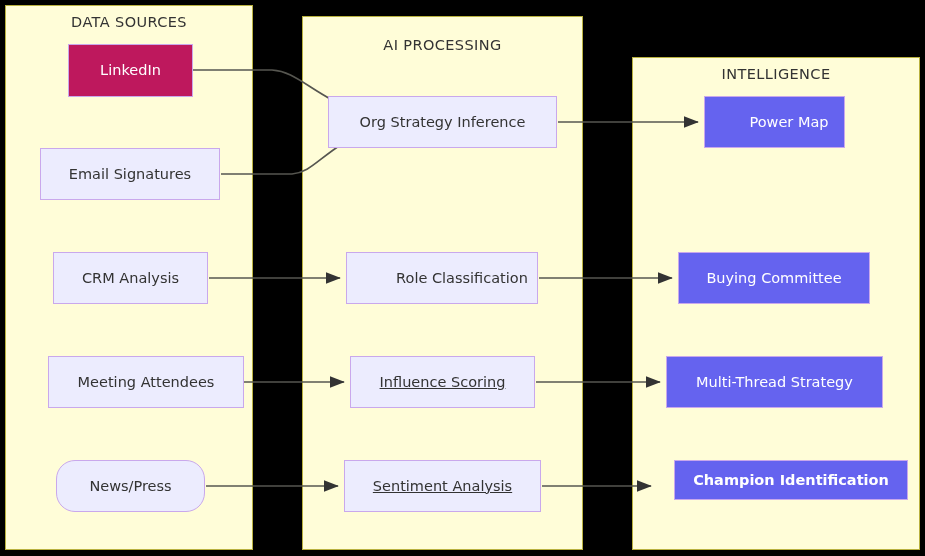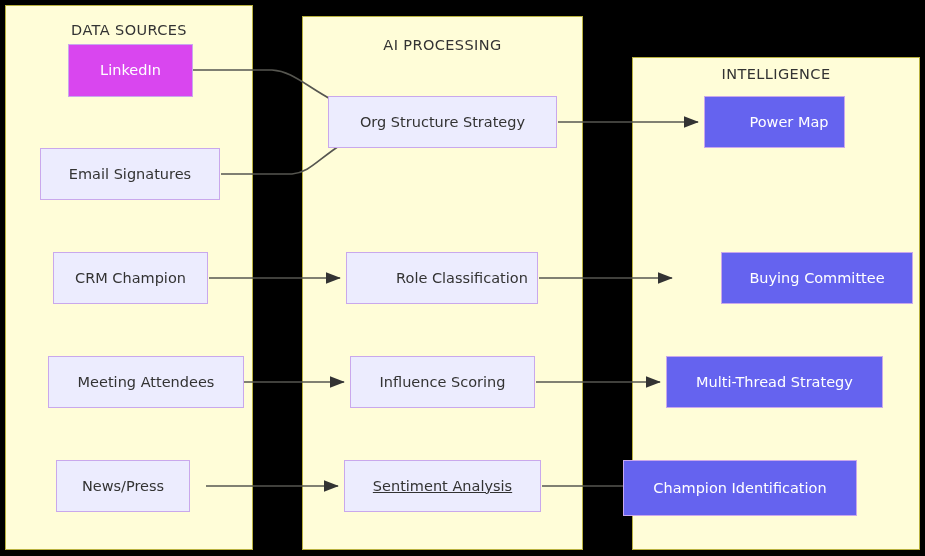--- a/index.html
+++ b/index.html
@@ -51,21 +51,21 @@
     font-size: 14.5px;
     text-align: center;
     line-height: 1.15;
     white-space: nowrap;
   }
   .node.lavender {
     background: #ececfe;
     color: #333333;
   }
   .node.linkedin {
-    background: #d946ef;
+    background: #be185d;
     color: #ffffff;
   }
   .node.indigo {
     background: #6563ef;
     color: #ffffff;
   }
 
   
   #edges {
     position: absolute;
@@ -81,21 +81,21 @@
     stroke-width: 1.7px;
   }
 </style>
 </head>
 <body>
 
 <div id="canvas">
 
   <div id="panel-layer">
       <div class="panel" style="left: 5px; top: 5px; width: 248px; height: 545px;">
-        <div class="panel-title" style="top: 16px; text-align: center;">DATA SOURCES</div>
+        <div class="panel-title" style="top: 8px; text-align: center;">DATA SOURCES</div>
       </div>
       <div class="panel" style="left: 302px; top: 16px; width: 281px; height: 534px;">
         <div class="panel-title" style="top: 20px;">AI PROCESSING</div>
       </div>
       <div class="panel" style="left: 632px; top: 57px; width: 288px; height: 493px;">
         <div class="panel-title" style="top: 8px;">INTELLIGENCE</div>
       </div>
     </div>
 
   <svg id="edges" viewBox="0 0 925 556">
@@ -118,47 +118,47 @@
   </svg>
 
   <div id="node-layer">
       <div class="node linkedin" style="left: 68px; top: 44px; width: 125px; height: 53px;">
         <span>LinkedIn</span>
       </div>
       <div class="node lavender" style="left: 40px; top: 148px; width: 180px; height: 52px;">
         <span>Email Signatures</span>
       </div>
       <div class="node lavender" style="left: 53px; top: 252px; width: 155px; height: 52px;">
-        <span>CRM Champion</span>
+        <span>CRM Analysis</span>
       </div>
       <div class="node lavender" style="left: 48px; top: 356px; width: 196px; height: 52px;">
         <span>Meeting Attendees</span>
       </div>
-      <div class="node lavender" style="left: 56px; top: 460px; width: 134px; height: 52px;">
+      <div class="node lavender" style="left: 56px; top: 460px; width: 149px; height: 52px; border-radius: 19px;">
         <span>News/Press</span>
       </div>
       <div class="node lavender" style="left: 328px; top: 96px; width: 229px; height: 52px;">
-        <span>Org Structure Strategy</span>
+        <span>Org Strategy Inference</span>
       </div>
       <div class="node lavender" style="left: 346px; top: 252px; width: 192px; height: 52px; padding-left: 40px;">
         <span>Role Classification</span>
       </div>
-      <div class="node lavender" style="left: 350px; top: 356px; width: 185px; height: 52px;">
+      <div class="node lavender" style="left: 350px; top: 356px; width: 185px; height: 52px; text-decoration: underline;">
         <span>Influence Scoring</span>
       </div>
       <div class="node lavender" style="left: 344px; top: 460px; width: 197px; height: 52px; text-decoration: underline;">
         <span>Sentiment Analysis</span>
       </div>
       <div class="node indigo" style="left: 704px; top: 96px; width: 141px; height: 52px; padding-left: 29px;">
         <span>Power Map</span>
       </div>
-      <div class="node indigo" style="left: 678px; top: 252px; width: 192px; height: 52px; margin-left: 43px;">
+      <div class="node indigo" style="left: 678px; top: 252px; width: 192px; height: 52px;">
         <span>Buying Committee</span>
       </div>
       <div class="node indigo" style="left: 666px; top: 356px; width: 217px; height: 52px; justify-content: center;">
         <span>Multi-Thread Strategy</span>
       </div>
-      <div class="node indigo" style="left: 623px; top: 460px; width: 234px; height: 56px;">
+      <div class="node indigo" style="left: 674px; top: 460px; width: 234px; height: 40px; font-weight: bold;">
         <span>Champion Identification</span>
       </div>
     </div>
 
 </div>
 
 </body></html>

